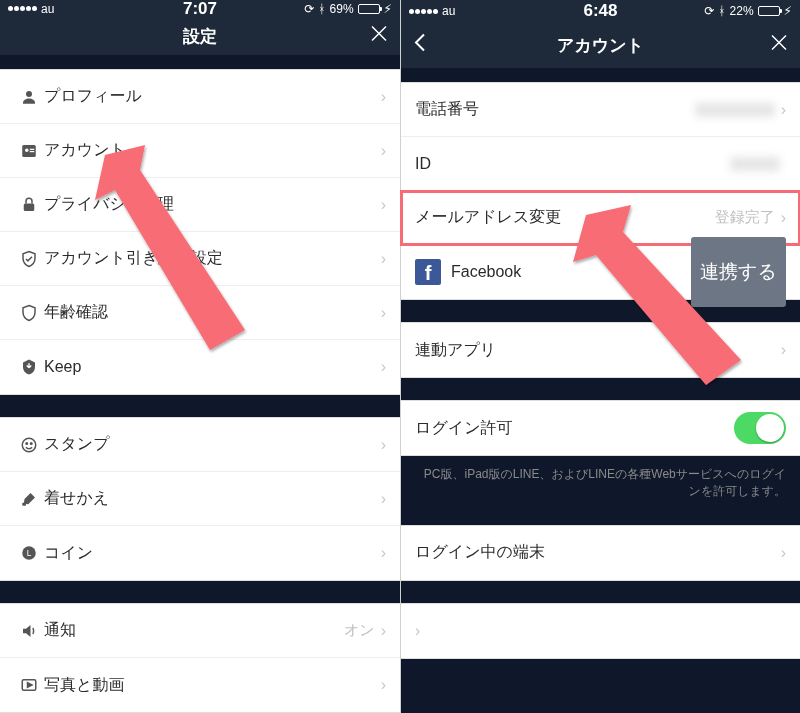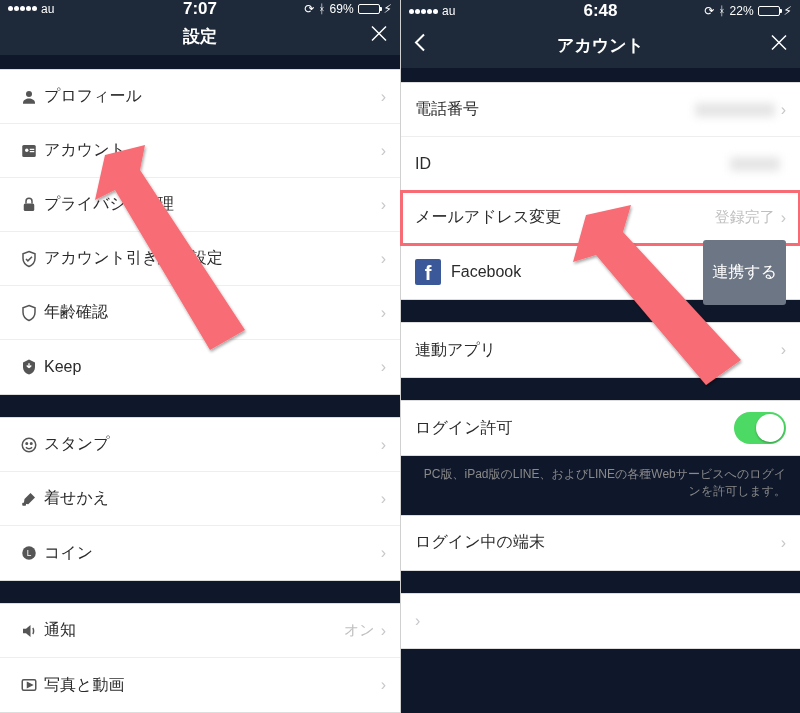--- a/index.html
+++ b/index.html
@@ -10,34 +10,34 @@
   .status-left, .status-right { display: flex; align-items: center; gap: 4px; }
   .sig-dots { display: flex; gap: 1px; align-items: center; }
   .sig-dots span { width: 5px; height: 5px; border-radius: 50%; background: #fff; display: inline-block; }
   .status-center { position: absolute; left: 50%; transform: translateX(-50%); font-weight: 600; font-size: 17px; }
   .battery { width: 22px; height: 10px; border: 1px solid #fff; border-radius: 2px; position: relative; }
   .battery::after { content: ""; position: absolute; right: -3px; top: 2px; width: 2px; height: 4px; background: #fff; border-radius: 0 1px 1px 0; }
   .battery-fill { height: 100%; background: #ffcc00; }
   .header { height: 46px; background: #1e2a3a; color: #fff; display: flex; align-items: center; justify-content: center; position: relative; font-size: 17px; font-weight: 700; }
   .header-close { position: absolute; right: 12px; top: 50%; transform: translateY(-50%); cursor: pointer; }
   .header-back { position: absolute; left: 12px; top: 50%; transform: translateY(-50%); cursor: pointer; }
-  .group { background: #fff; border-top: 1px solid #ddd; border-bottom: 1px solid #ddd; }
+  .group { background: #fff; border-top: 1px solid #ddd; border-bottom: 1px solid #ddd; margin-top: 10px; }
   .group + .group, .gap { margin-top: 22px; }
   .row { height: 54px; display: flex; align-items: center; padding: 0 14px; border-bottom: 1px solid #eee; position: relative; cursor: pointer; }
   .row:last-child { border-bottom: none; }
   .row-icon { width: 30px; display:flex; align-items:center; justify-content:center; color:#444; }
   .row-icon svg { display:block; }
   .row-label { flex: 1; font-size: 16px; color: #2b2b2b; }
   .row-sub { font-size: 15px; color: #bfbfbf; margin-right: 6px; }
   .chevron { color: #c7c7cc; }
   .desc { font-size: 12px; color: #8a8a8a; padding: 10px 14px 14px; line-height: 1.45; text-align: right; }
   .toggle { width: 52px; height: 32px; border-radius: 16px; background: #4cd964; position: relative; }
   .toggle::after { content: ""; position: absolute; right: 2px; top: 2px; width: 28px; height: 28px; background: #fff; border-radius: 50%; box-shadow: 0 1px 2px rgba(0,0,0,.3); }
   .fb-icon { width:26px; height:26px; background:#3b5998; color:#fff; font-weight:bold; font-size:20px; display:flex; align-items:flex-end; justify-content:center; border-radius:2px; margin-right:10px; }
-  .link-btn { background:#6d7684; color:#fff; font-size:16px; padding:22px 9px; border-radius:3px; }
+  .link-btn { background:#6d7684; color:#fff; font-size:19px; padding:22px 9px; border-radius:3px; }
   .highlight { outline: 3px solid #f76c74; outline-offset: -2px; }
   .blur { filter: blur(4px); color:#ccc; width:80px; height:14px; background:#e5e5e5; border-radius:2px; margin-right:6px; }
   .danger { color:#e0525f; }
   .arrow-annot { position:absolute; pointer-events:none; z-index:10; }
   .arrow-annot svg { display:block; }
   .first-group { margin-top: 14px; }
 </style>
 </head>
 <body>
 

